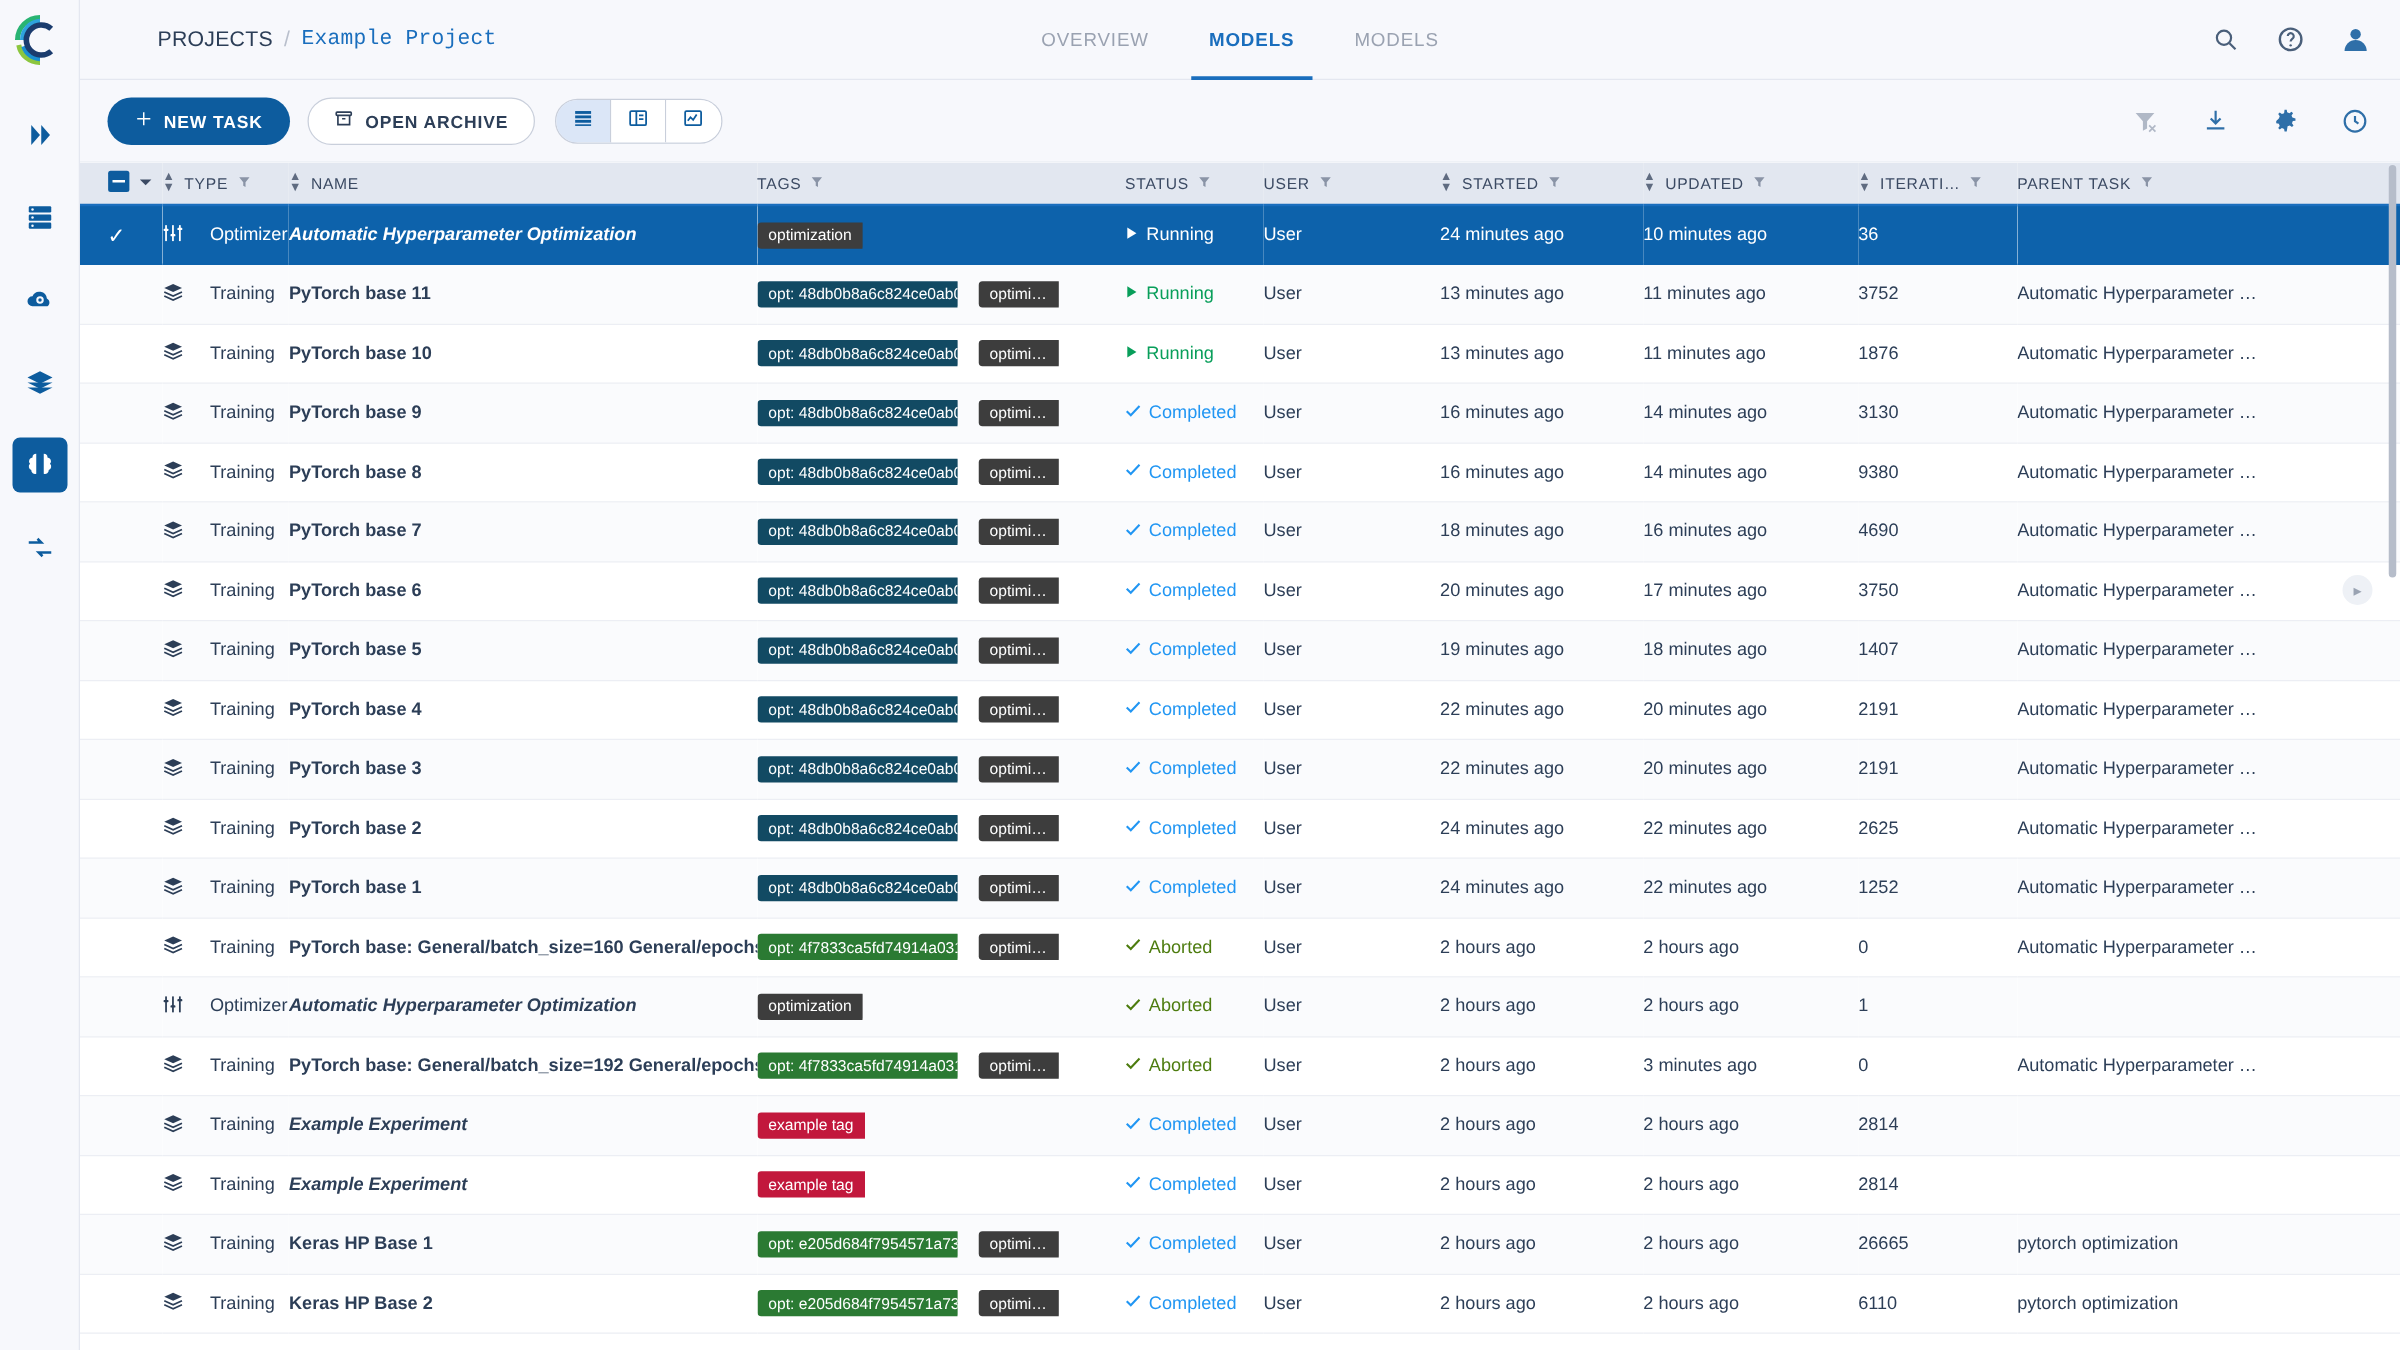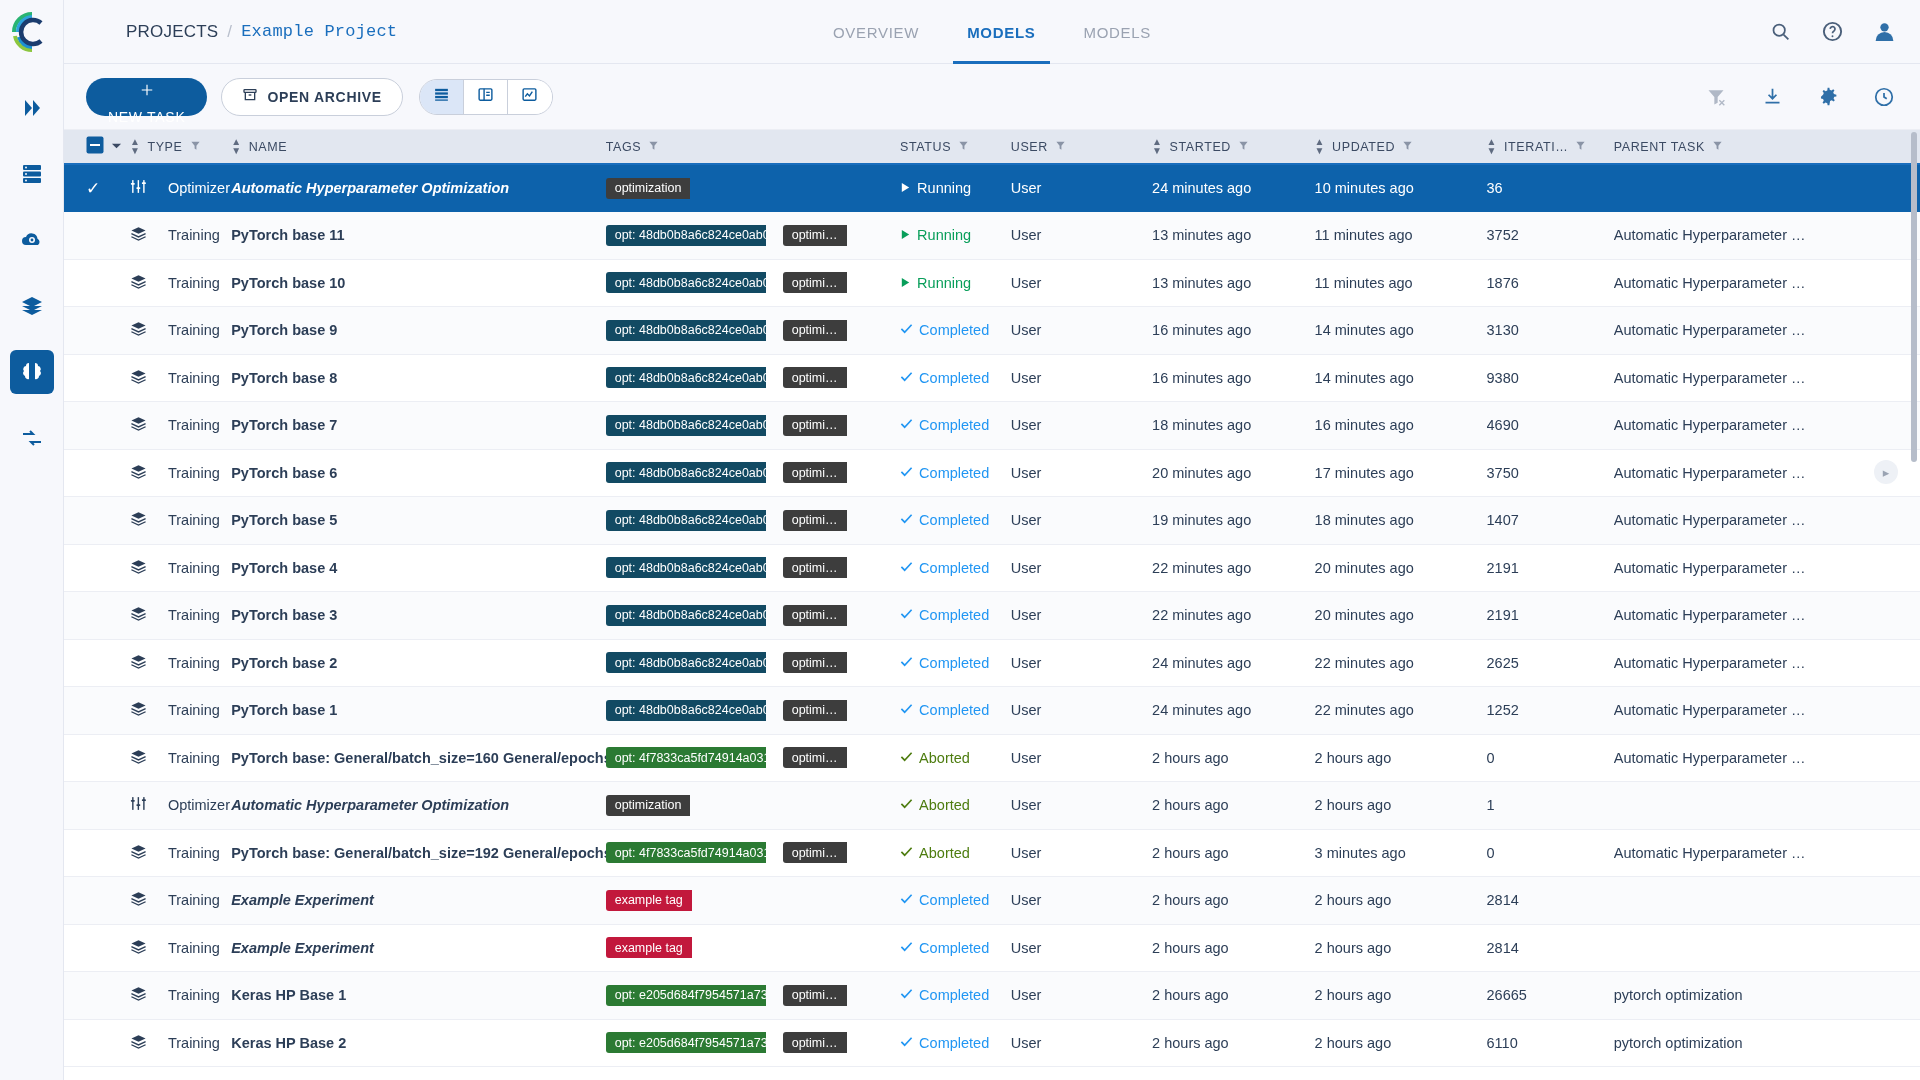--- a/index.html
+++ b/index.html
@@ -60,22 +60,22 @@
 
   
   .actionbar {
     height: 66px; flex: 0 0 66px; background: #f7f8fc;
     display: flex; align-items: center; padding: 0 22px;
     border-bottom: 1px solid #eceef4;
   }
   .btn-primary {
     height: 38px; padding: 5px 22px; border-radius: 19px;
     background: #0d5c9e; color: #fff; border: none;
-    font-size: 14px; font-weight: normal; letter-spacing: .7px;
-    display: flex; align-items: center; gap: 9px; cursor: pointer; flex-direction: column;
+    font-size: 14px; font-weight: bold; letter-spacing: .7px;
+    display: flex; align-items: center; gap: 9px; cursor: pointer;
   }
   .btn-outline {
     height: 38px; padding: 0 20px; border-radius: 19px;
     background: #fff; color: #2c3e57; border: 1px solid #c9cfdb;
     font-size: 14px; font-weight: bold; letter-spacing: .7px;
     display: flex; align-items: center; gap: 9px; cursor: pointer;
     margin-left: 14px;
   }
   .viewtoggle { margin-left: 16px; display: flex; height: 36px; border: 1px solid #c9cfdb; border-radius: 18px; overflow: hidden; }
   .vt {

